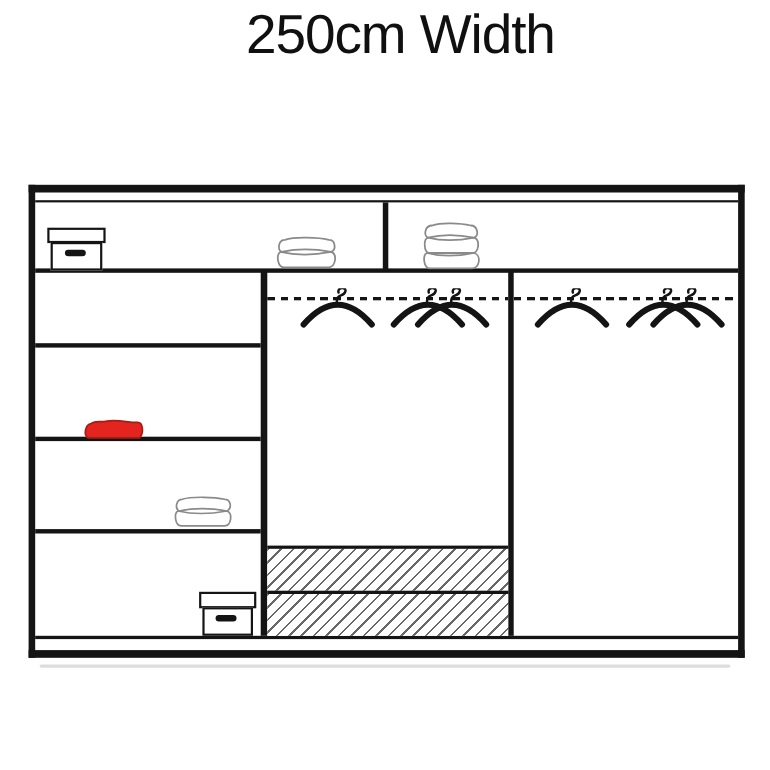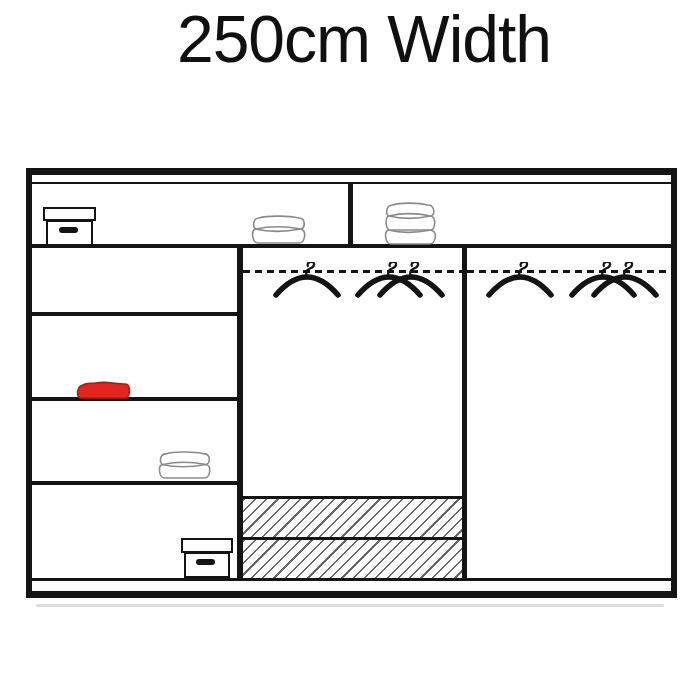--- a/index.html
+++ b/index.html
@@ -1,19 +1,19 @@
 <!DOCTYPE html>
 <html><head>
 <meta charset="utf-8">
 <style>
   html,body{margin:0;padding:0;background:#ffffff;}
   .stage{position:relative;width:700px;height:700px;background:#ffffff;overflow:hidden;
          font-family:"Liberation Sans", sans-serif;}
   .title{position:absolute;left:0;right:0;top:6px;text-align:center;
-         font-size:66px;line-height:1.0;font-weight:400;color:#101010;letter-spacing:-1px;margin-left:28px;}
+         font-size:50px;line-height:1.0;font-weight:400;color:#101010;letter-spacing:-1px;margin-left:28px;}
   .ln{position:absolute;background:#141414;}
   .dash{position:absolute;height:3px;
         background:repeating-linear-gradient(90deg,#141414 0 7px,rgba(0,0,0,0) 7px 12px);}
   .hatch{position:absolute;
          background:repeating-linear-gradient(135deg,#676767 0 1.6px,#ffffff 1.6px 8px);}
   .boxlid{position:absolute;background:#ffffff;border:2px solid #141414;box-sizing:border-box;}
   .boxbody{position:absolute;background:#ffffff;border:2px solid #141414;box-sizing:border-box;}
   .boxhandle{position:absolute;background:#141414;border-radius:3px;}
   .itm{position:absolute;}
   .shadow{position:absolute;background:#dddddd;border-radius:2px;}

